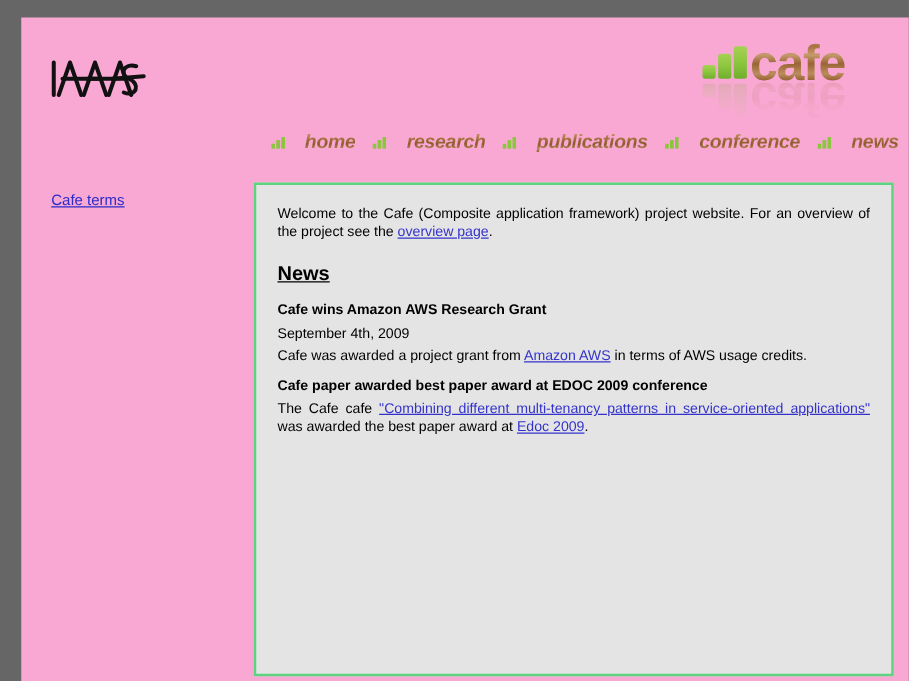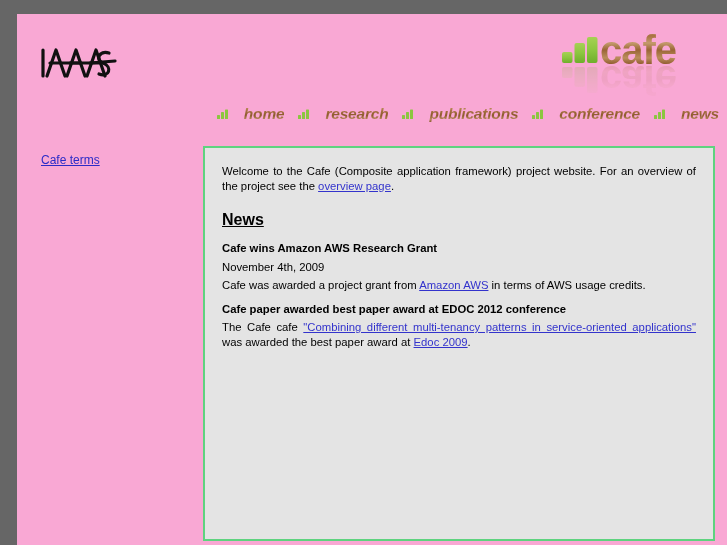--- a/index.html
+++ b/index.html
@@ -302,26 +302,26 @@
 
       <div id="content">
 
 
         <p><span>Welcome to the Cafe (Composite application framework) project website. For an overview of the project see the </span><a>overview page</a><span>.</span></p>
 
         <h2>News</h2>
 
         <div class="news-item">
           <p class="news-title">Cafe wins Amazon AWS Research Grant</p>
-          <p class="news-date">November 4th, 2009</p>
+          <p class="news-date">September 4th, 2009</p>
           <p class="news-body"><span>Cafe was awarded a project grant from </span><a>Amazon AWS</a><span> in terms of AWS usage credits.</span></p>
         </div>
 
         <div class="news-item">
-          <p class="news-title">Cafe paper awarded best paper award at EDOC 2012 conference</p>
+          <p class="news-title">Cafe paper awarded best paper award at EDOC 2009 conference</p>
           <p class="news-body"><span>The Cafe cafe </span><a>"Combining different multi-tenancy patterns in service-oriented applications"</a><span> was awarded the best paper award at </span><a>Edoc 2009</a><span>.</span></p>
         </div>
 
       </div>
     </div>
 
   </div>
 </div>
 
 </body></html>

